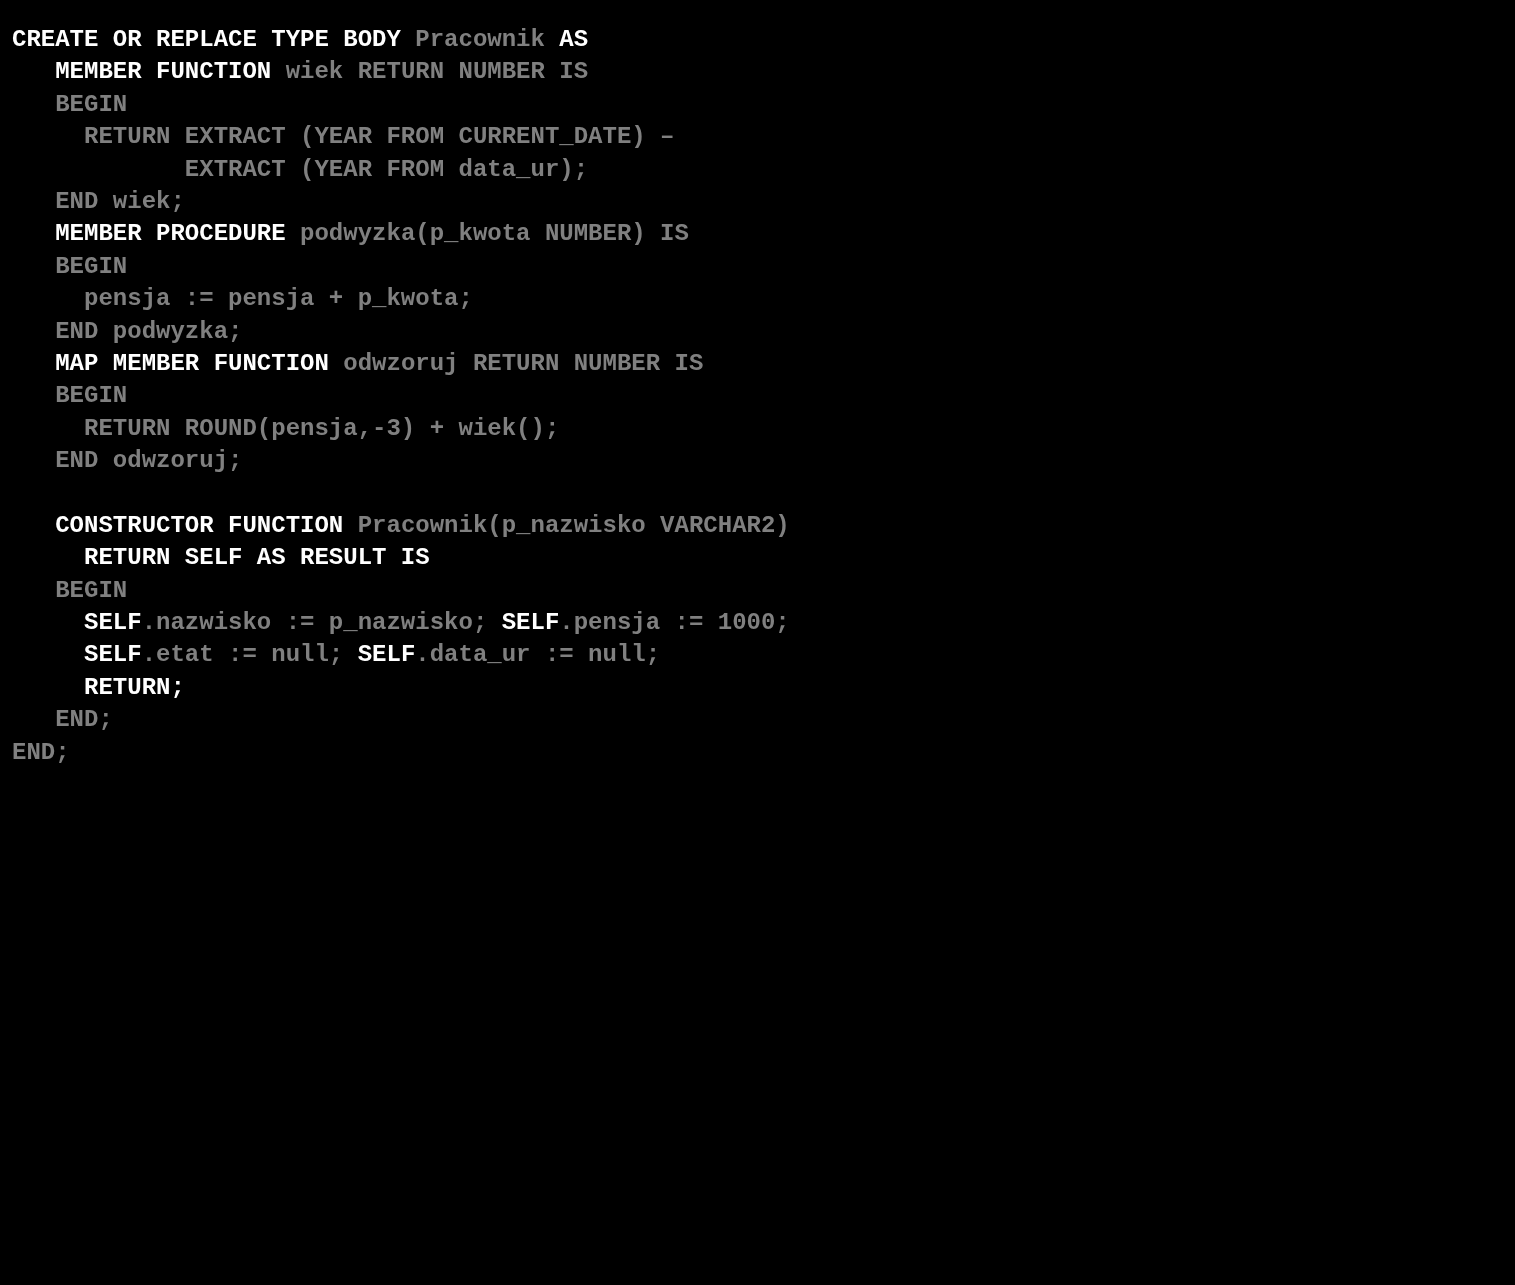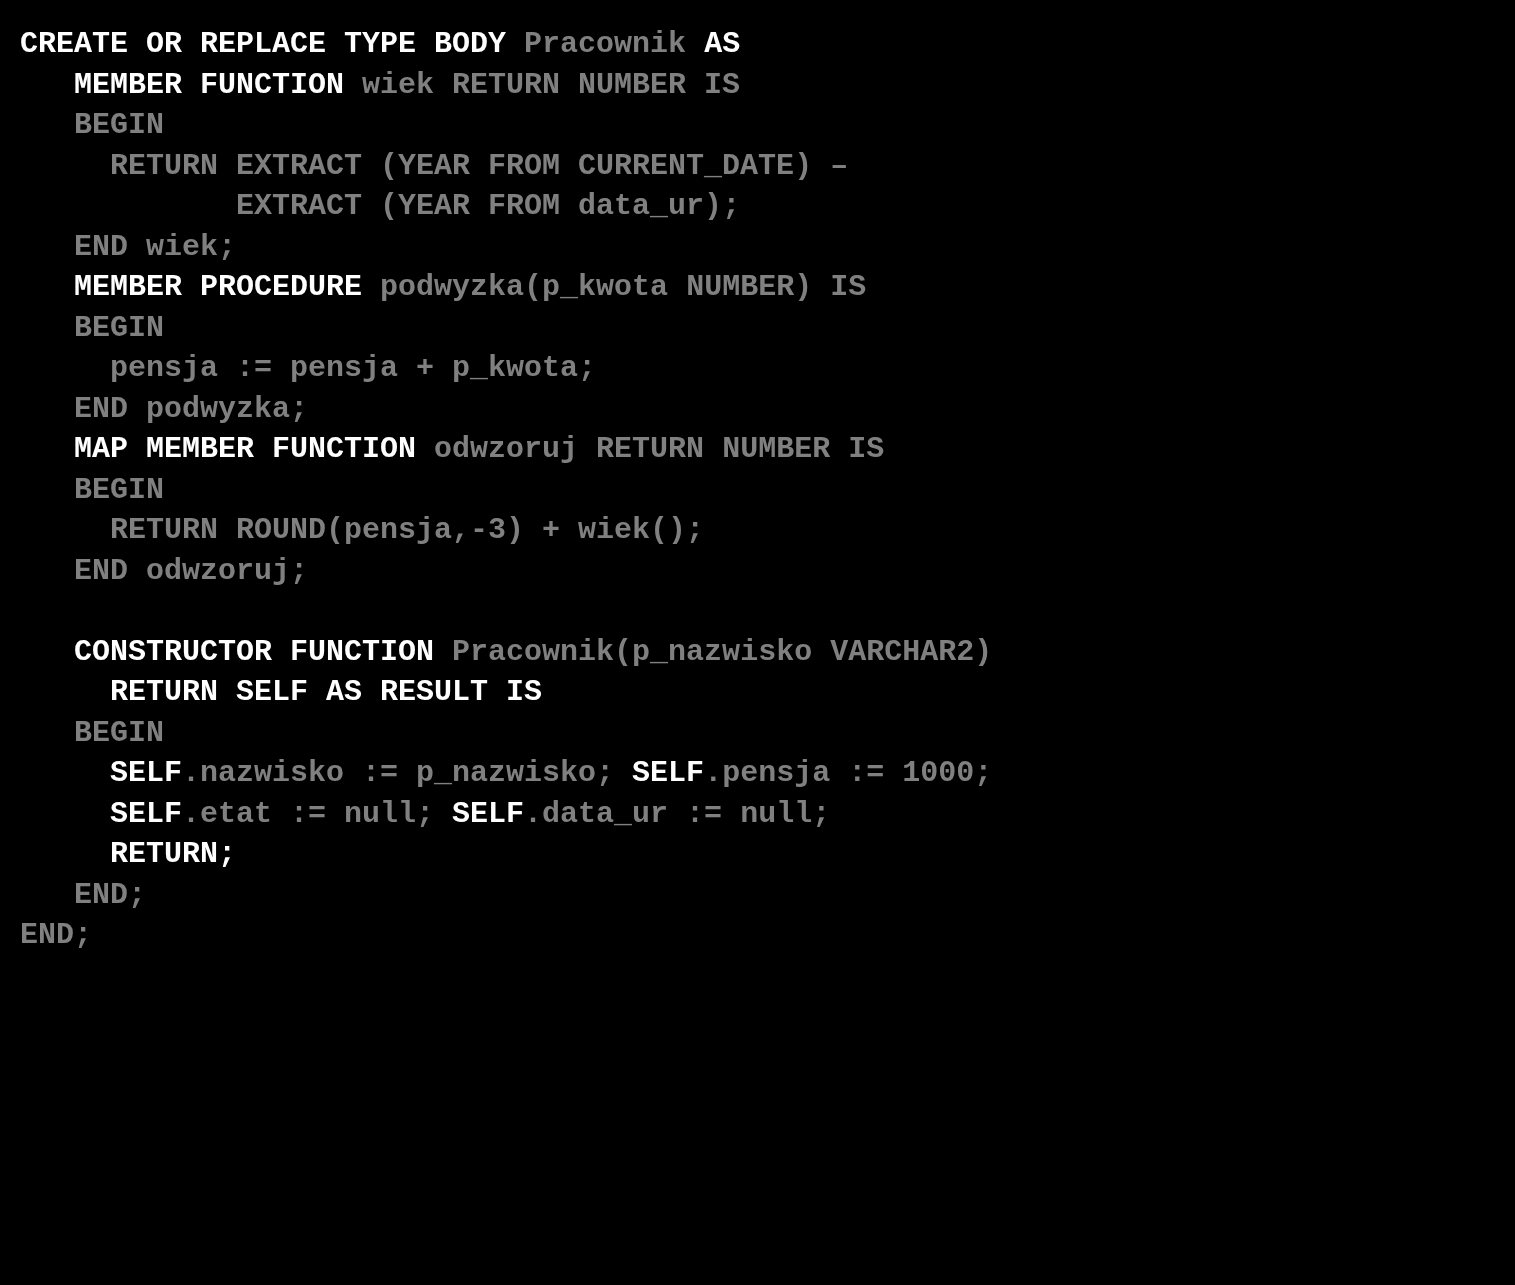--- a/index.html
+++ b/index.html
@@ -5,23 +5,23 @@
 html, body {
   margin: 0;
   padding: 0;
   background: #000;
 }
 .code-container {
   width: 1515px;
   height: 1285px;
   background: #000;
   box-sizing: border-box;
-  padding: 24px 20px;
+  padding: 24px 12px;
   font-family: "Courier New", Courier, monospace;
-  font-size: 30px;
+  font-size: 24px;
   line-height: 1.35;
   white-space: pre;
   color: #808080;
   font-weight: bold;
 }
 .kw { color: #ffffff; }
 .id { color: #808080; }
 </style>
 </head>
 <body>

